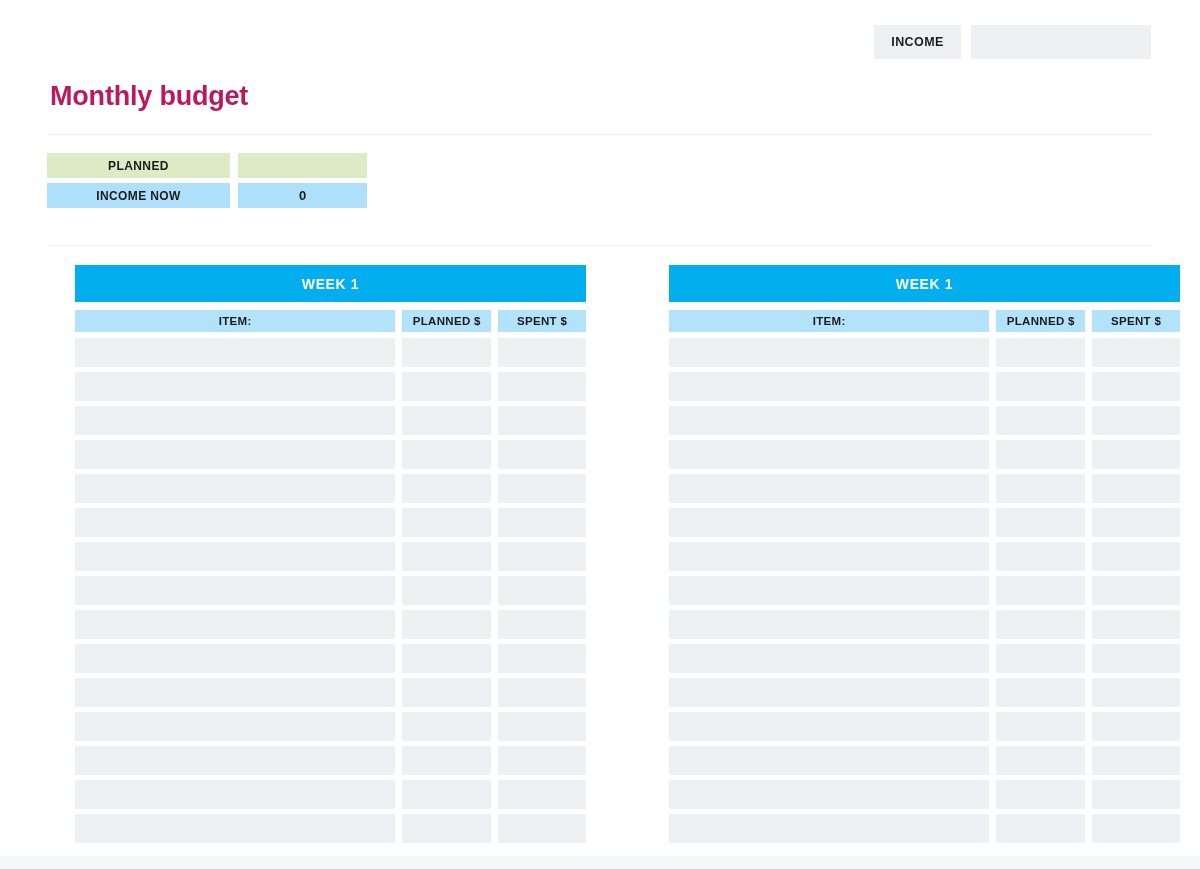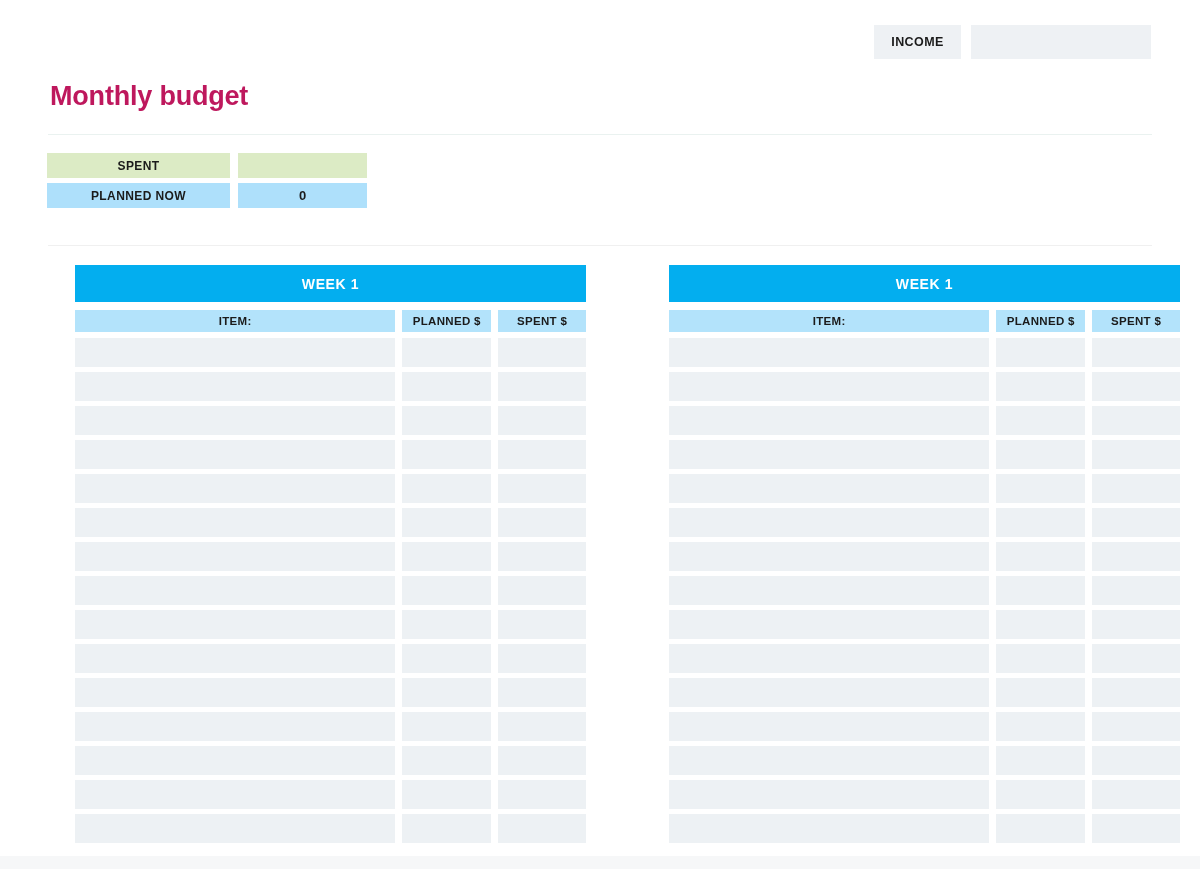--- a/index.html
+++ b/index.html
@@ -191,25 +191,25 @@
     <div class="month-label">INCOME</div>
     <input class="month-input" type="text" value="" style="">
   </div>
 
   <div class="title">Monthly budget</div>
 
   <div class="divider divider-top"></div>
 
   <div class="summary">
     <div class="summary-row">
-      <div class="summary-label tone-green">SPENT</div>
+      <div class="summary-label tone-green">PLANNED</div>
       <input class="summary-value tone-green" type="text" value="" style="">
     </div>
     <div class="summary-row">
-      <div class="summary-label tone-blue">PLANNED NOW</div>
+      <div class="summary-label tone-blue">INCOME NOW</div>
       <div class="summary-value tone-blue">0</div>
     </div>
   </div>
 
   <div class="divider divider-mid"></div>
 
   <div class="tables">
 
     <div class="week-table">
       <div class="week-banner">WEEK 1</div>

